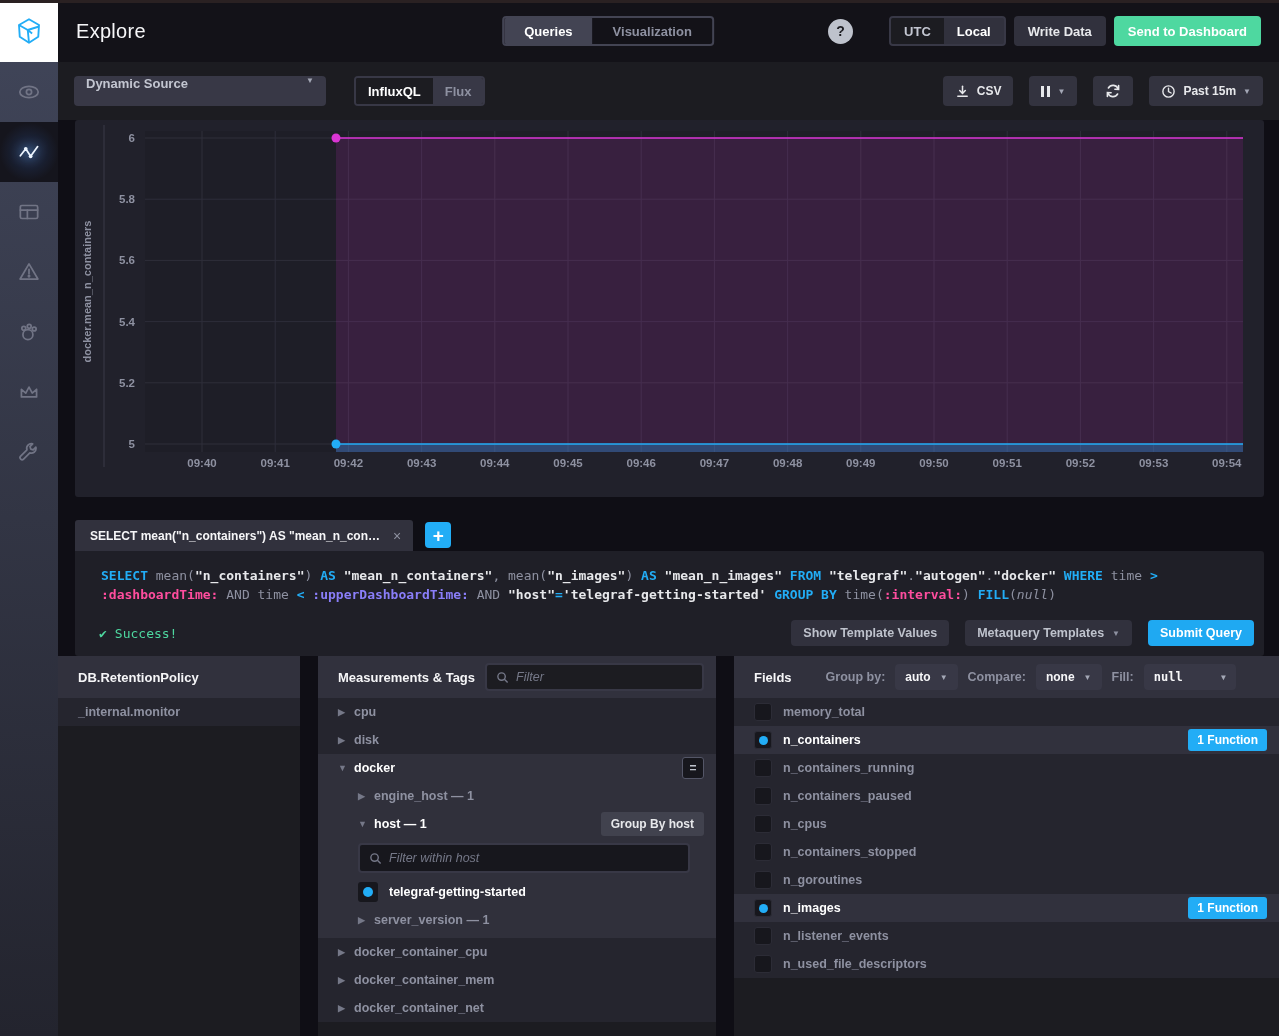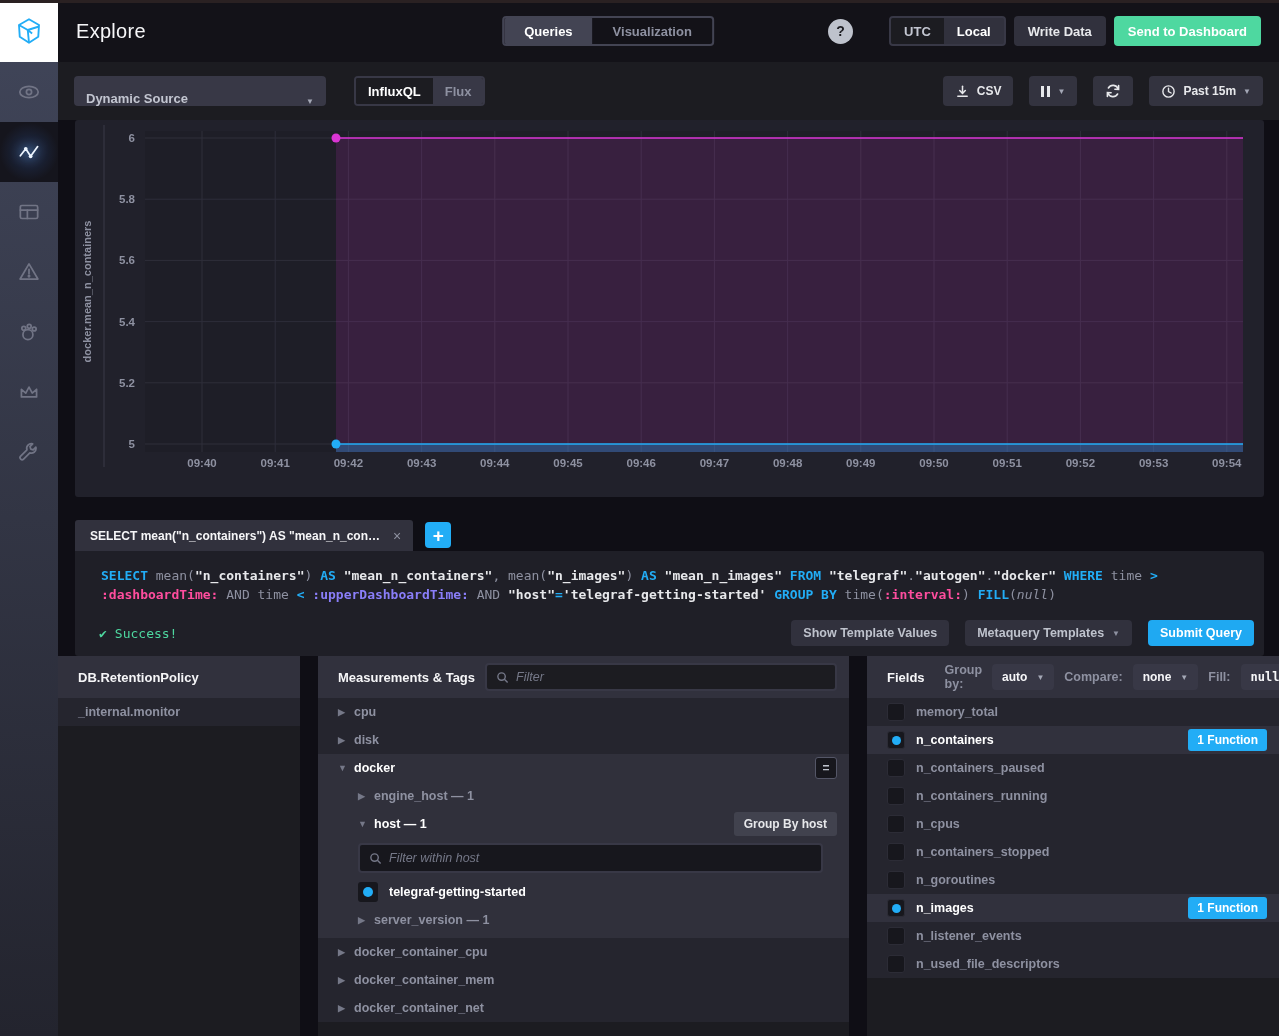--- a/index.html
+++ b/index.html
@@ -27,21 +27,21 @@
   .topnav-right{margin-left:auto;display:flex;align-items:center;gap:8px;}
   .help-btn{width:25px;height:25px;border-radius:50%;background:#bec2cc;color:#1c1c21;font-weight:bold;font-size:14px;display:flex;align-items:center;justify-content:center;cursor:pointer;margin-right:4px;}
   .tz-toggle{display:flex;border:2px solid #383846;background:#31313d;border-radius:4px;overflow:hidden;height:30px;margin-left:24px;}
   .tzseg{padding:0 13px;display:flex;align-items:center;font-size:13px;font-weight:bold;color:#ffffff;cursor:pointer;}
   .tzseg.dark{background:#1c1c21;color:#c3c6d1;}
   .btn{height:30px;border-radius:4px;display:flex;align-items:center;padding:0 14px;font-size:13px;font-weight:bold;cursor:pointer;border:none;}
   .btn-dark{background:#31313d;color:#e7e8eb;}
   .btn-green{background:#4ed8a0;color:#ffffff;}
 
   .toolbar{height:58px;background:#1c1c21;display:flex;align-items:center;padding:0 16px;gap:12px;flex:none;}
-  .source-dd{width:252px;background:#383846;border-radius:4px;height:30px;display:flex;align-items:flex-end;justify-content:space-between;padding:0 12px;color:#c3c6d1;font-weight:bold;font-size:13px;cursor:pointer;}
+  .source-dd{width:252px;background:#383846;border-radius:4px;height:30px;display:flex;align-items:flex-start;justify-content:space-between;padding:0 12px;color:#c3c6d1;font-weight:bold;font-size:13px;cursor:pointer;}
   .caret{font-size:8px;color:#a4a8b6;}
   .lang-toggle{display:flex;border:2px solid #383846;background:#1c1c21;border-radius:4px;overflow:hidden;height:30px;margin-left:16px;}
   .lseg{padding:0 12px;display:flex;align-items:center;font-size:13px;font-weight:bold;cursor:pointer;}
   .lseg.active{color:#ffffff;background:#1c1c21;}
   .lseg.inactive{background:#383846;color:#8e91a1;}
   .toolbar-right{margin-left:auto;display:flex;align-items:center;gap:16px;padding-left:20px;}
   .tool-btn{background:#33333f;height:30px;border-radius:4px;display:flex;align-items:center;gap:7px;padding:0 12px;color:#e7e8eb;font-weight:bold;font-size:12px;cursor:pointer;border:none;}
   .pause-bars{display:flex;gap:3px;}
   .pause-bars i{display:block;width:3px;height:11px;background:#e7e8eb;}
 
@@ -71,21 +71,21 @@
   .success{color:#4ed8a0;font-family:"DejaVu Sans Mono","Liberation Mono",monospace;font-size:13px;display:flex;gap:8px;align-items:center;}
   .status-btns{margin-left:auto;display:flex;gap:16px;}
   .sbtn{height:26px;border-radius:4px;background:#31313d;color:#bec2cc;font-size:12.5px;font-weight:bold;display:flex;align-items:center;padding:0 12px;gap:8px;cursor:pointer;border:none;}
   .sbtn .caret{color:#8e91a1;}
   .sbtn.submit{background:#1fa9f2;color:#ffffff;}
 
   
   .builder{flex:1;display:flex;gap:18px;background:#0f0e15;min-height:0;}
   .col{display:flex;flex-direction:column;background:#1c1c21;min-width:0;}
   .col-db{width:242px;flex:none;}
-  .col-meas{width:531px;flex:none;}
+  .col-meas{width:398px;flex:none;}
   .col-fields{flex:1;}
   .col-header{height:42px;flex:none;background:#31313d;display:flex;align-items:center;padding:0 12px 0 20px;gap:10px;color:#f6f6f8;font-weight:bold;font-size:13px;}
   .filter-wrap{flex:1;height:28px;background:#1c1c21;border:2px solid #383846;border-radius:4px;display:flex;align-items:center;padding:0 9px;gap:7px;}
   .filter-wrap input{flex:1;background:transparent;border:none;outline:none;color:#bec2cc;font-style:italic;font-size:12.5px;font-family:"Liberation Sans",sans-serif;min-width:0;}
   .filter-wrap input::placeholder{color:#757888;}
   .hdr-label{color:#8e91a1;font-weight:bold;font-size:12.5px;}
   .hdr-dd{background:#383846;height:26px;border-radius:4px;display:flex;align-items:center;gap:9px;padding:0 10px;color:#f6f6f8;font-weight:bold;font-size:12px;cursor:pointer;}
   .hdr-dd.mono{font-family:"DejaVu Sans Mono","Liberation Mono",monospace;width:92px;justify-content:space-between;}
   .list{flex:1;overflow:hidden;background:#1c1c21;}
   .row{height:28px;display:flex;align-items:center;padding:0 12px 0 20px;font-size:12.5px;font-weight:bold;color:#8e91a1;background:#25252e;cursor:pointer;}
@@ -439,25 +439,25 @@
             </div>
             <div class="row selected">
               <div class="fcheck">
                 <span class="dot"></span>
               </div>
               <span>n_containers</span>
               <span class="badge">1 Function</span>
             </div>
             <div class="row">
               <div class="fcheck"></div>
+              <span>n_containers_running</span>
+            </div>
+            <div class="row">
+              <div class="fcheck"></div>
               <span>n_containers_paused</span>
-            </div>
-            <div class="row">
-              <div class="fcheck"></div>
-              <span>n_containers_running</span>
             </div>
             <div class="row">
               <div class="fcheck"></div>
               <span>n_cpus</span>
             </div>
             <div class="row">
               <div class="fcheck"></div>
               <span>n_containers_stopped</span>
             </div>
             <div class="row">

